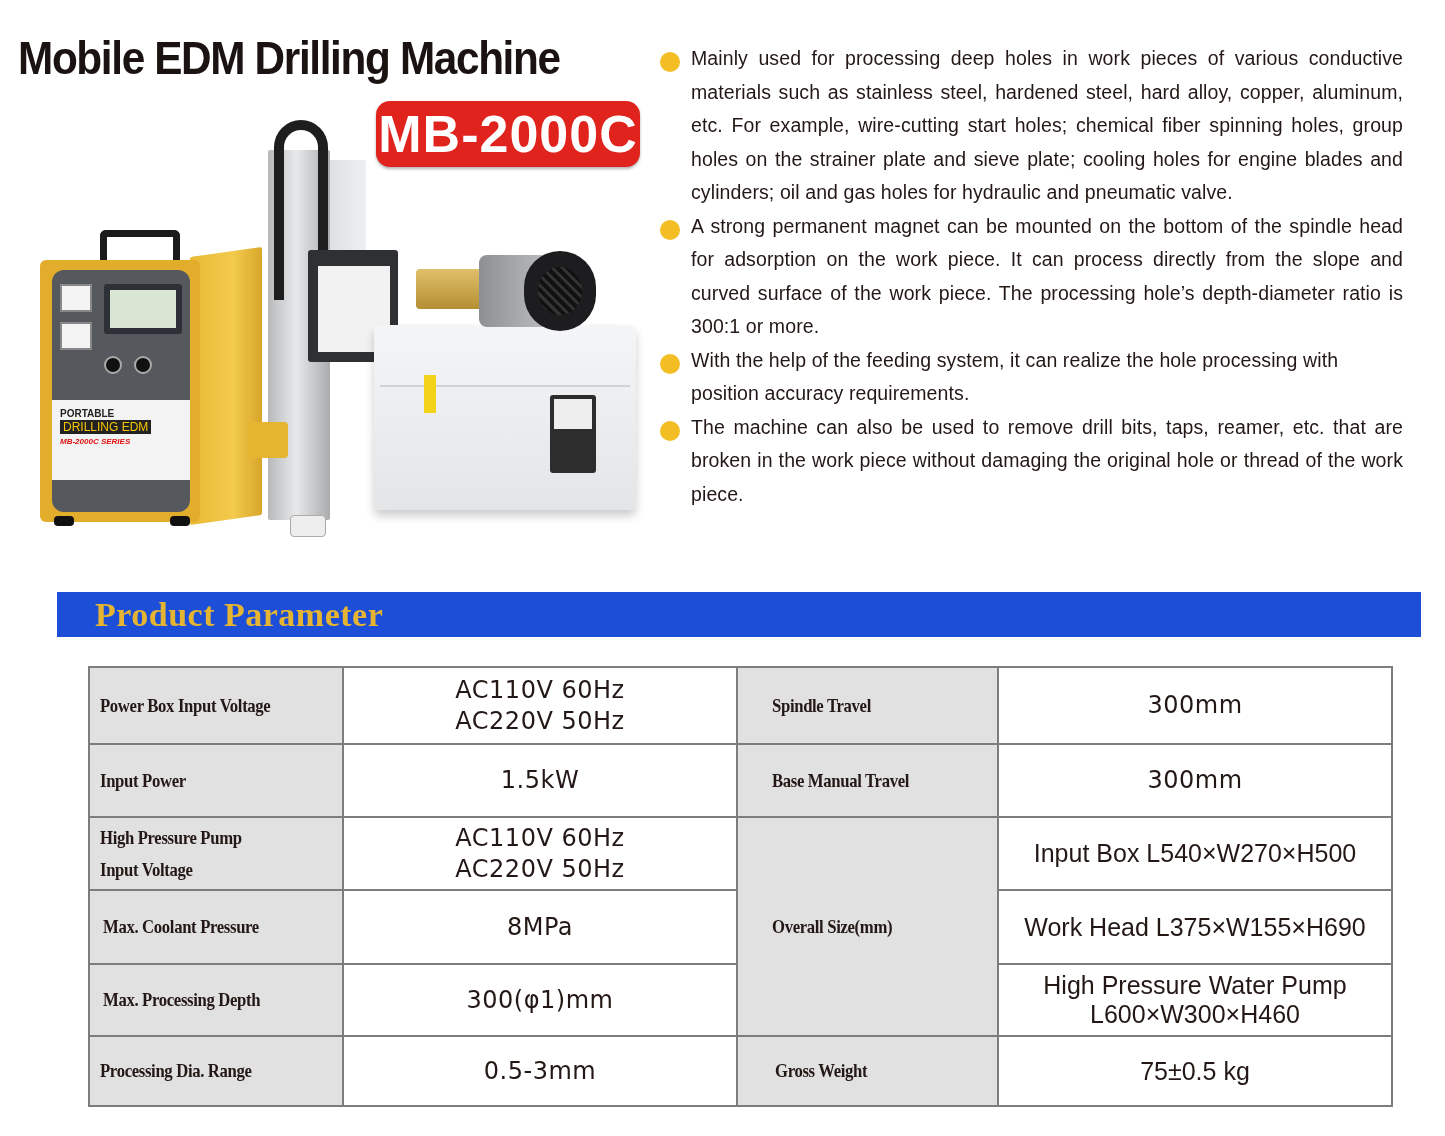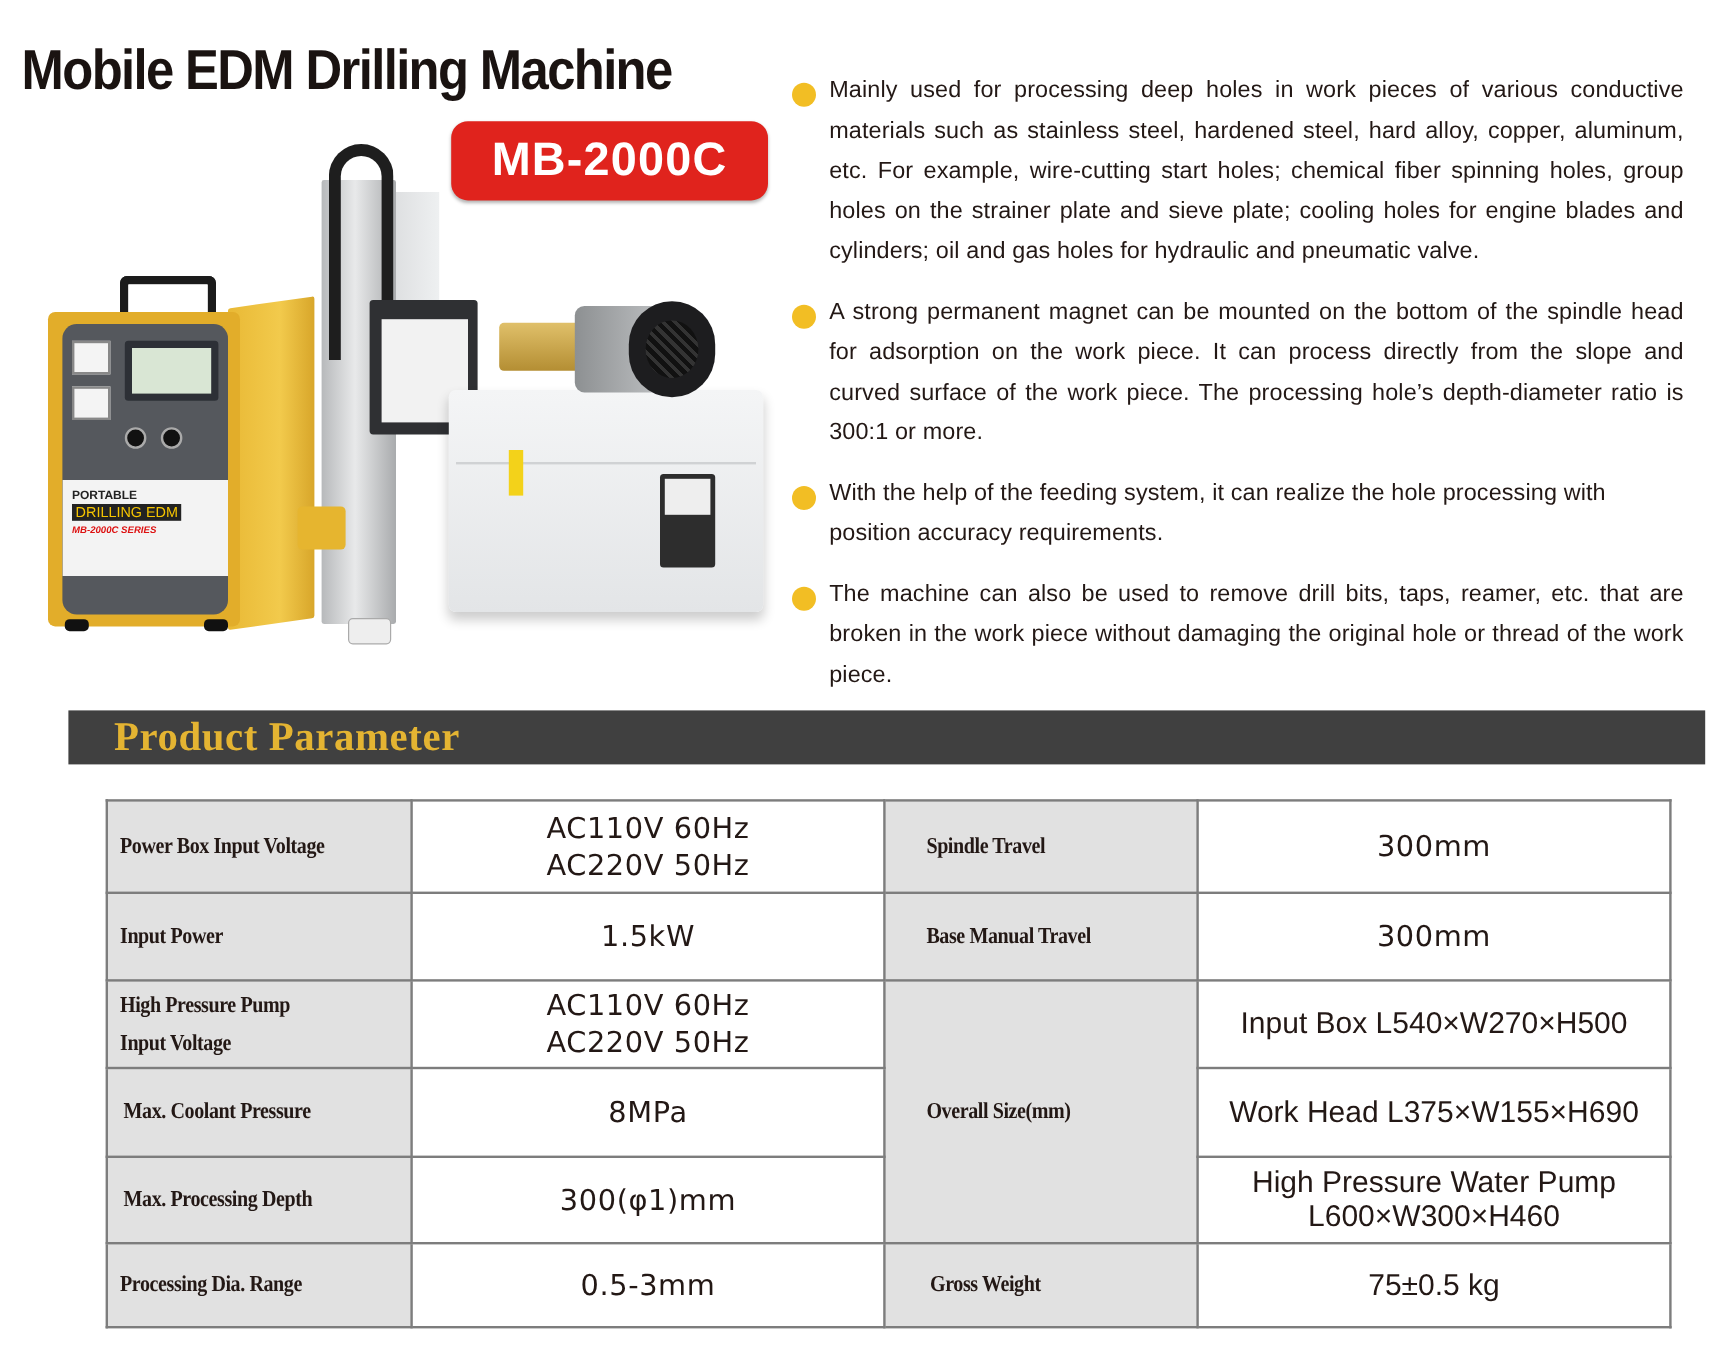--- a/index.html
+++ b/index.html
@@ -10,21 +10,21 @@
     .main-title {
       position: absolute; left: 18px; top: 30px;
       font-family: "Liberation Sans", sans-serif; font-weight: 700;
       font-size: 47px; letter-spacing: -1.5px; color: #1a1311;
       transform: scaleX(0.9); transform-origin: left top; white-space: nowrap;
     }
     .model-badge {
       position: absolute; left: 376px; top: 101px; width: 264px; height: 66px;
       background: #e0231d; border-radius: 14px;
       box-shadow: 0 2px 3px rgba(0,0,0,0.3);
-      color: #fff; font-weight: 700; font-size: 39px; letter-spacing: 1px;
+      color: #fff; font-weight: 700; font-size: 52px; letter-spacing: 1px;
       display: flex; align-items: center; justify-content: center;
       font-family: "Liberation Sans", sans-serif;
     }
 
     
     .product-illustration { position: absolute; left: 36px; top: 115px; width: 615px; height: 440px; }
     .powerbox { position: absolute; left: 4px; top: 115px; width: 222px; height: 295px; }
     .pb-handle { position: absolute; left: 60px; top: 0; width: 80px; height: 30px; border: 7px solid #1b1b1b; border-bottom: none; border-radius: 6px 6px 0 0; }
     .pb-side { position: absolute; left: 150px; top: 22px; width: 72px; height: 268px; background: linear-gradient(90deg,#e9b935,#f2ca4c 60%,#d8a62a); transform: skewY(-8deg); border-radius: 2px; }
     .pb-front { position: absolute; left: 0; top: 30px; width: 160px; height: 262px; background: #e2ad2a; border-radius: 6px; }
@@ -61,27 +61,27 @@
 
     
     .features { position: absolute; left: 660px; top: 42px; width: 743px; }
     .feature { position: relative; padding-left: 31px; }
     .feature-bullet {
       position: absolute; left: 0; top: 10px; width: 20px; height: 20px;
       border-radius: 50%; background: #f2be24;
     }
     .feature-text {
       font-family: "Liberation Sans", sans-serif; font-size: 19.5px; line-height: 33.5px;
-      color: #231815; text-align: justify; letter-spacing: 0.1px; margin-top: 17px;
+      color: #231815; text-align: justify; letter-spacing: 0.1px;
     }
 
     
     .section-bar {
       position: absolute; left: 57px; top: 592px; width: 1364px; height: 45px;
-      background: #404040;
+      background: #1d4ed8;
     }
     .section-title {
       position: absolute; left: 38px; top: 4px;
       font-family: "Liberation Serif", serif; font-weight: 700; font-size: 34px;
       color: #e4b432; letter-spacing: 0.5px; white-space: nowrap;
     }
 
     
     .params {
       position: absolute; left: 88px; top: 666px; width: 1303px; height: 439px;

